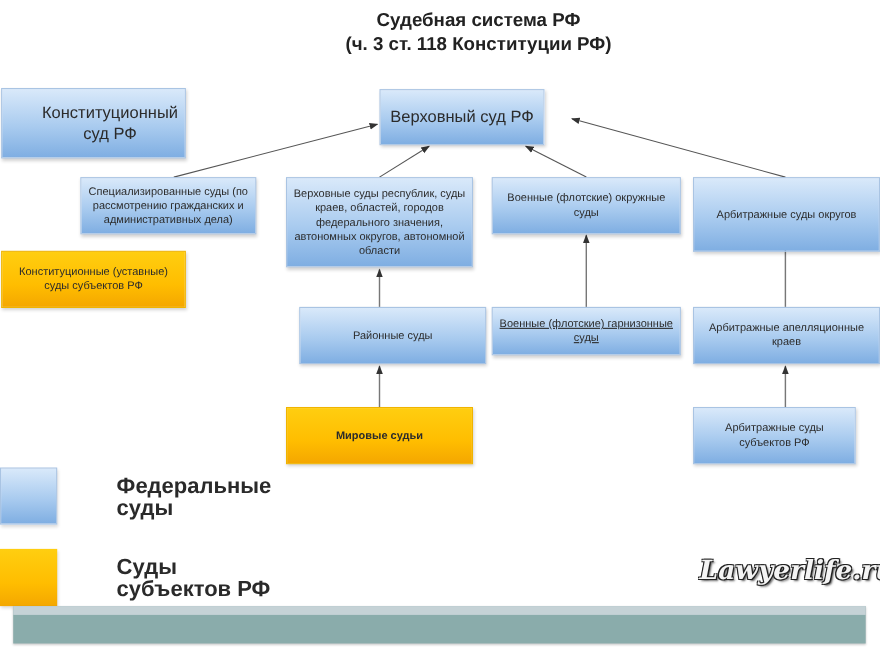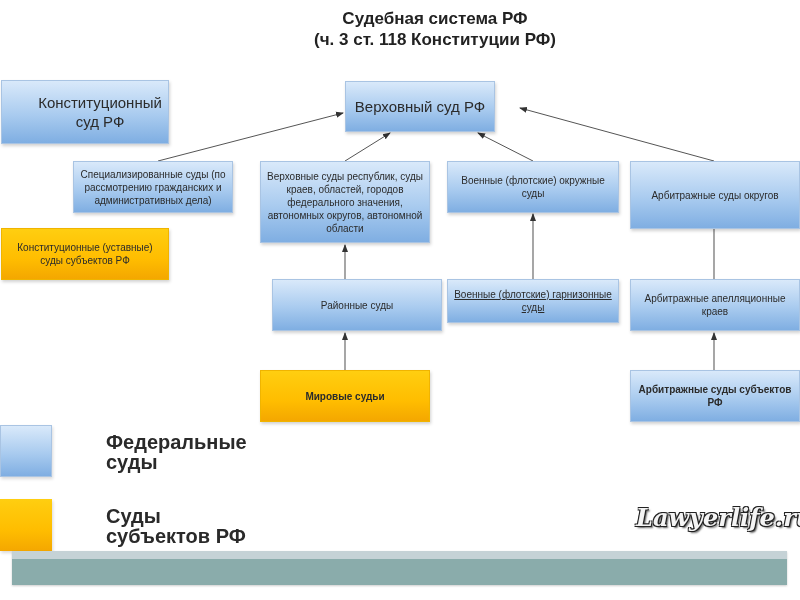--- a/index.html
+++ b/index.html
@@ -99,21 +99,21 @@
 </div>
 
 <div class="box blue" style="left:630px;top:279px;width:170px;height:52px;">
   <span>Арбитражные апелляционные краев</span>
 </div>
 
 <div class="box orange" style="left:260px;top:370px;width:170px;height:52px;font-weight:bold;">
   <span>Мировые судьи</span>
 </div>
 
-<div class="box blue" style="left:630px;top:370px;width:170px;height:52px;font-weight:bold;">
+<div class="box blue" style="left:630px;top:370px;width:148px;height:52px;">
   <span>Арбитражные суды субъектов РФ</span>
 </div>
 
 <div class="legend-swatch blue" style="left:0;top:425px;width:52px;height:52px;border:1px solid #a9c4e3;"></div>
 <div class="legend-text" style="left:78px;top:432px;">
   <div>Федеральные</div>
   <div>суды</div>
 </div>
 
 <div class="legend-swatch orange" style="left:0;top:499px;width:52px;height:52px;"></div>

